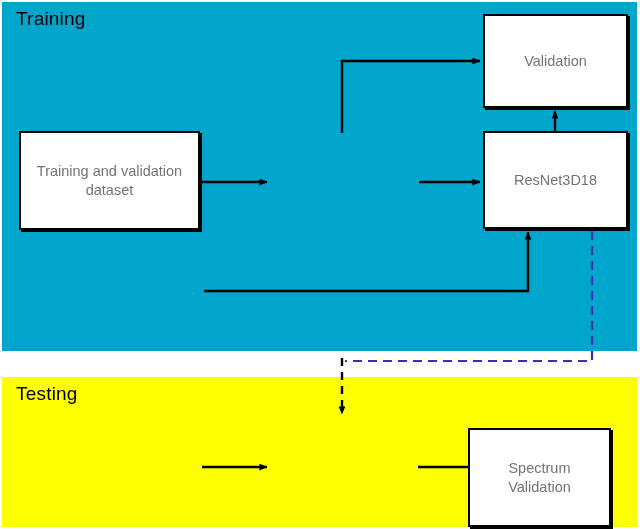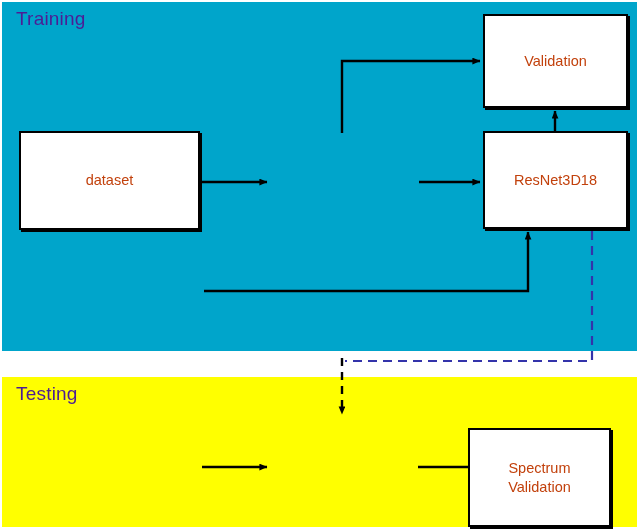--- a/index.html
+++ b/index.html
@@ -31,40 +31,40 @@
     top: 377px;
     width: 635px;
     height: 150px;
     background: #FFFF00;
   }
   .panel-title {
     position: absolute;
     left: 14px;
     top: 6px;
     font-size: 19px;
-    color: #4c1d95;
+    color: #000000;
     letter-spacing: 0.2px;
     white-space: nowrap;
   }
   #testing-panel .panel-title {
     top: 6px;
   }
   .node {
     position: absolute;
     box-sizing: border-box;
     background: #ffffff;
     border: 2px solid #000000;
     box-shadow: 2px 2px 0 #000000;
     display: flex;
     align-items: center;
     justify-content: center;
     text-align: center;
     font-size: 14.5px;
     line-height: 1.25;
-    color: #c2410c;
+    color: #737373;
     padding: 2px 6px;
   }
   .node span { display: block; }
 
   
   #node-train-dataset { left: 19px;  top: 131px; width: 181px; height: 99px; }
   #node-data-aug      { left: 270px; top: 133px; width: 147px; height: 98px; }
   #node-resnet        { left: 483px; top: 131px; width: 145px; height: 98px; }
   #node-validation    { left: 483px; top: 14px;  width: 145px; height: 94px; }
   #node-illumination  { left: 19px;  top: 243px; width: 183px; height: 94px; }
@@ -128,20 +128,21 @@
       <line x1="202" y1="467" x2="267" y2="467" stroke="#000000" stroke-width="2.4" marker-end="url(#arrow-black)"></line>
     </g>
 
     <g>
       <line x1="418" y1="467" x2="481" y2="467" stroke="#000000" stroke-width="2.4" marker-end="url(#arrow-black)"></line>
     </g>
   </svg>
 
   <div class="node" id="node-train-dataset">
     <div>
+      <span>Training and validation</span>
       <span>dataset</span>
     </div>
   </div>
 
 
   <div class="node" id="node-resnet">
     <div>
       <span>ResNet3D18</span>
     </div>
   </div>

